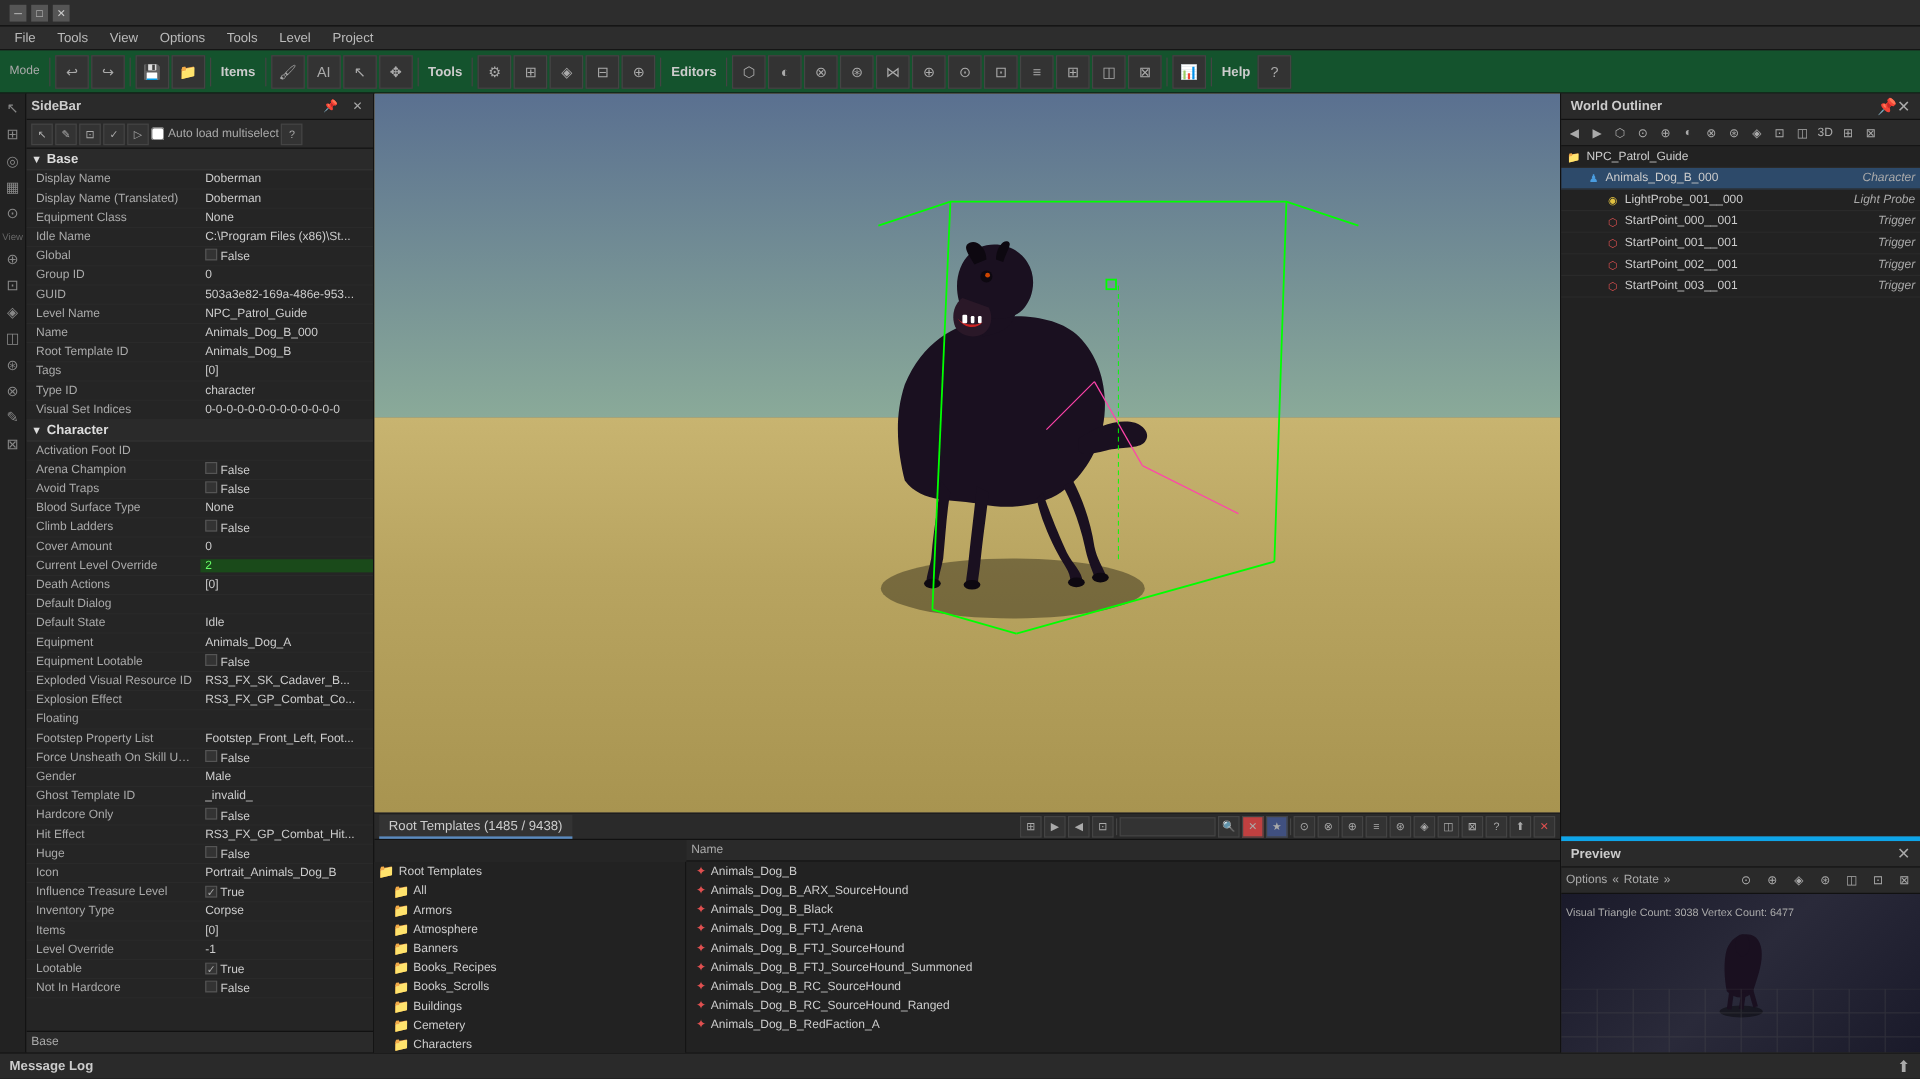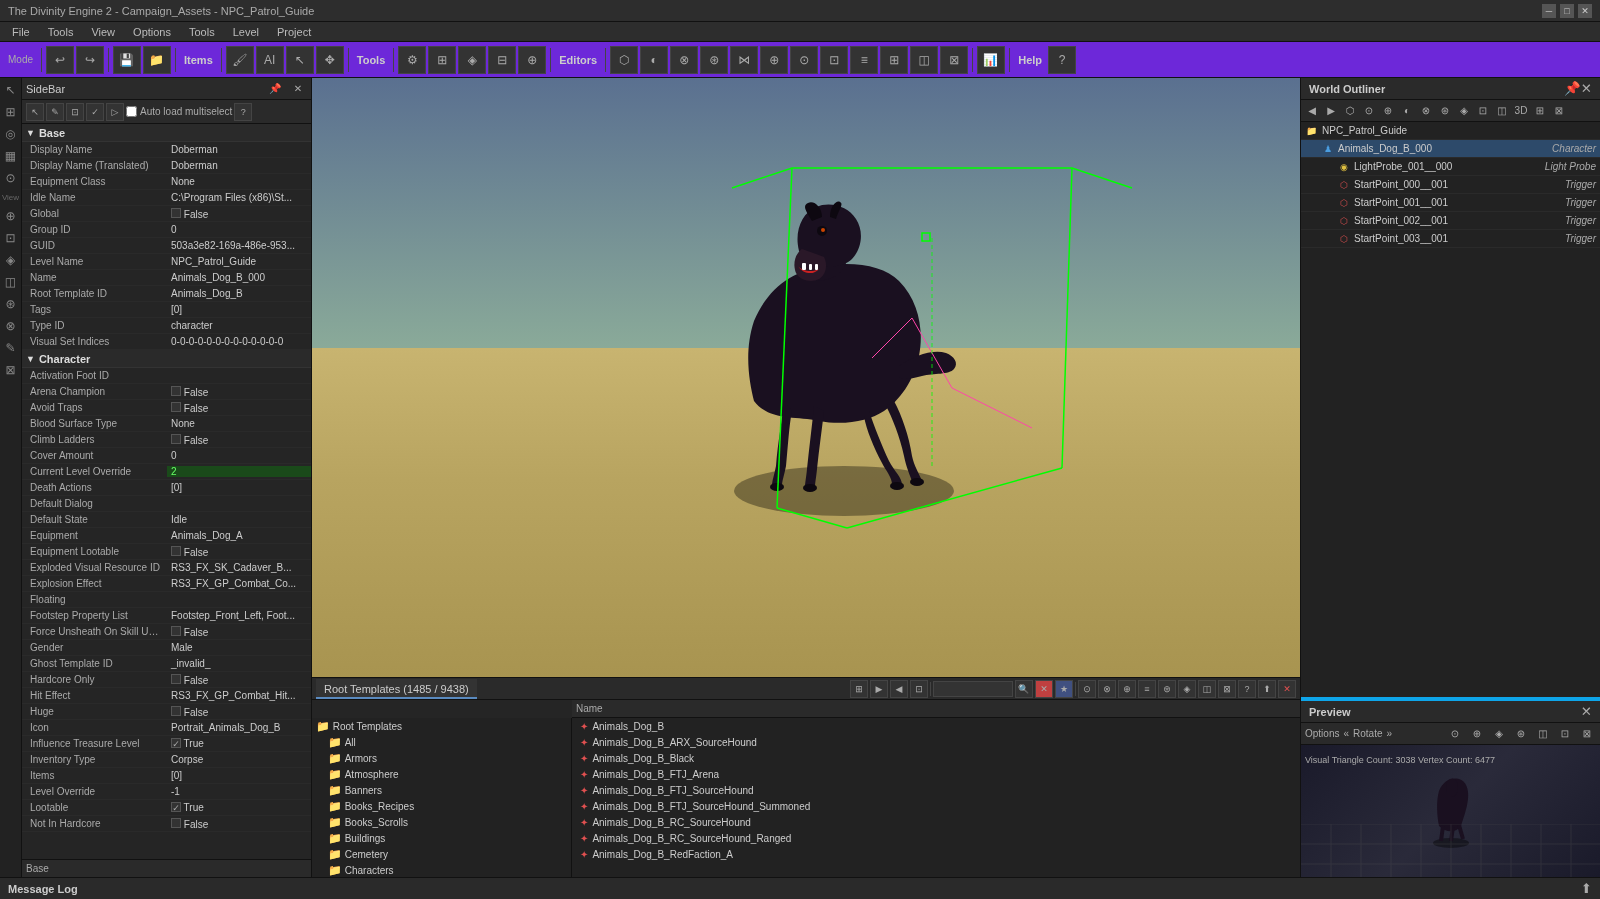--- a/index.html
+++ b/index.html
@@ -50,21 +50,21 @@
       height: 18px;
       line-height: 18px;
       font-size: 11px;
       color: #bbb;
       cursor: pointer;
     }
 
     
     #toolbar {
       height: 36px;
-      background: #6d28d9;
+      background: #14532d;
       display: flex;
       align-items: center;
       padding: 0 4px;
       gap: 2px;
       border-bottom: 1px solid #111;
     }
     .tb-btn {
       width: 28px; height: 28px;
       background: #333;
       border: 1px solid #444;
@@ -99,21 +99,21 @@
     }
     #sidebar-header {
       height: 22px;
       background: #2a2a2a;
       display: flex;
       align-items: center;
       padding: 0 4px;
       border-bottom: 1px solid #111;
       gap: 4px;
     }
-    .sidebar-title { font-size: 11px; color: #ccc; flex: 1; font-weight: normal; }
+    .sidebar-title { font-size: 11px; color: #ccc; flex: 1; font-weight: bold; }
     .sidebar-toolbar {
       height: 24px;
       background: #2a2a2a;
       display: flex;
       align-items: center;
       padding: 0 4px;
       gap: 2px;
       border-bottom: 1px solid #111;
     }
     #properties-list {
@@ -475,21 +475,20 @@
     .mode-label {
       font-size: 10px;
       color: #aaa;
       padding: 0 4px;
     }
   </style>
 </head>
 <body>
 
 <div id="titlebar">
-  <span class="title">The Divinity Engine 2 - Campaign_Assets - NPC_Patrol_Guide</span>
   <div class="window-controls">
     <button class="wc-btn">─</button>
     <button class="wc-btn">□</button>
     <button class="wc-btn">✕</button>
   </div>
 </div>
 
 <div id="menubar">
   <div class="menu-item">File</div>
   <div class="menu-item">Tools</div>

